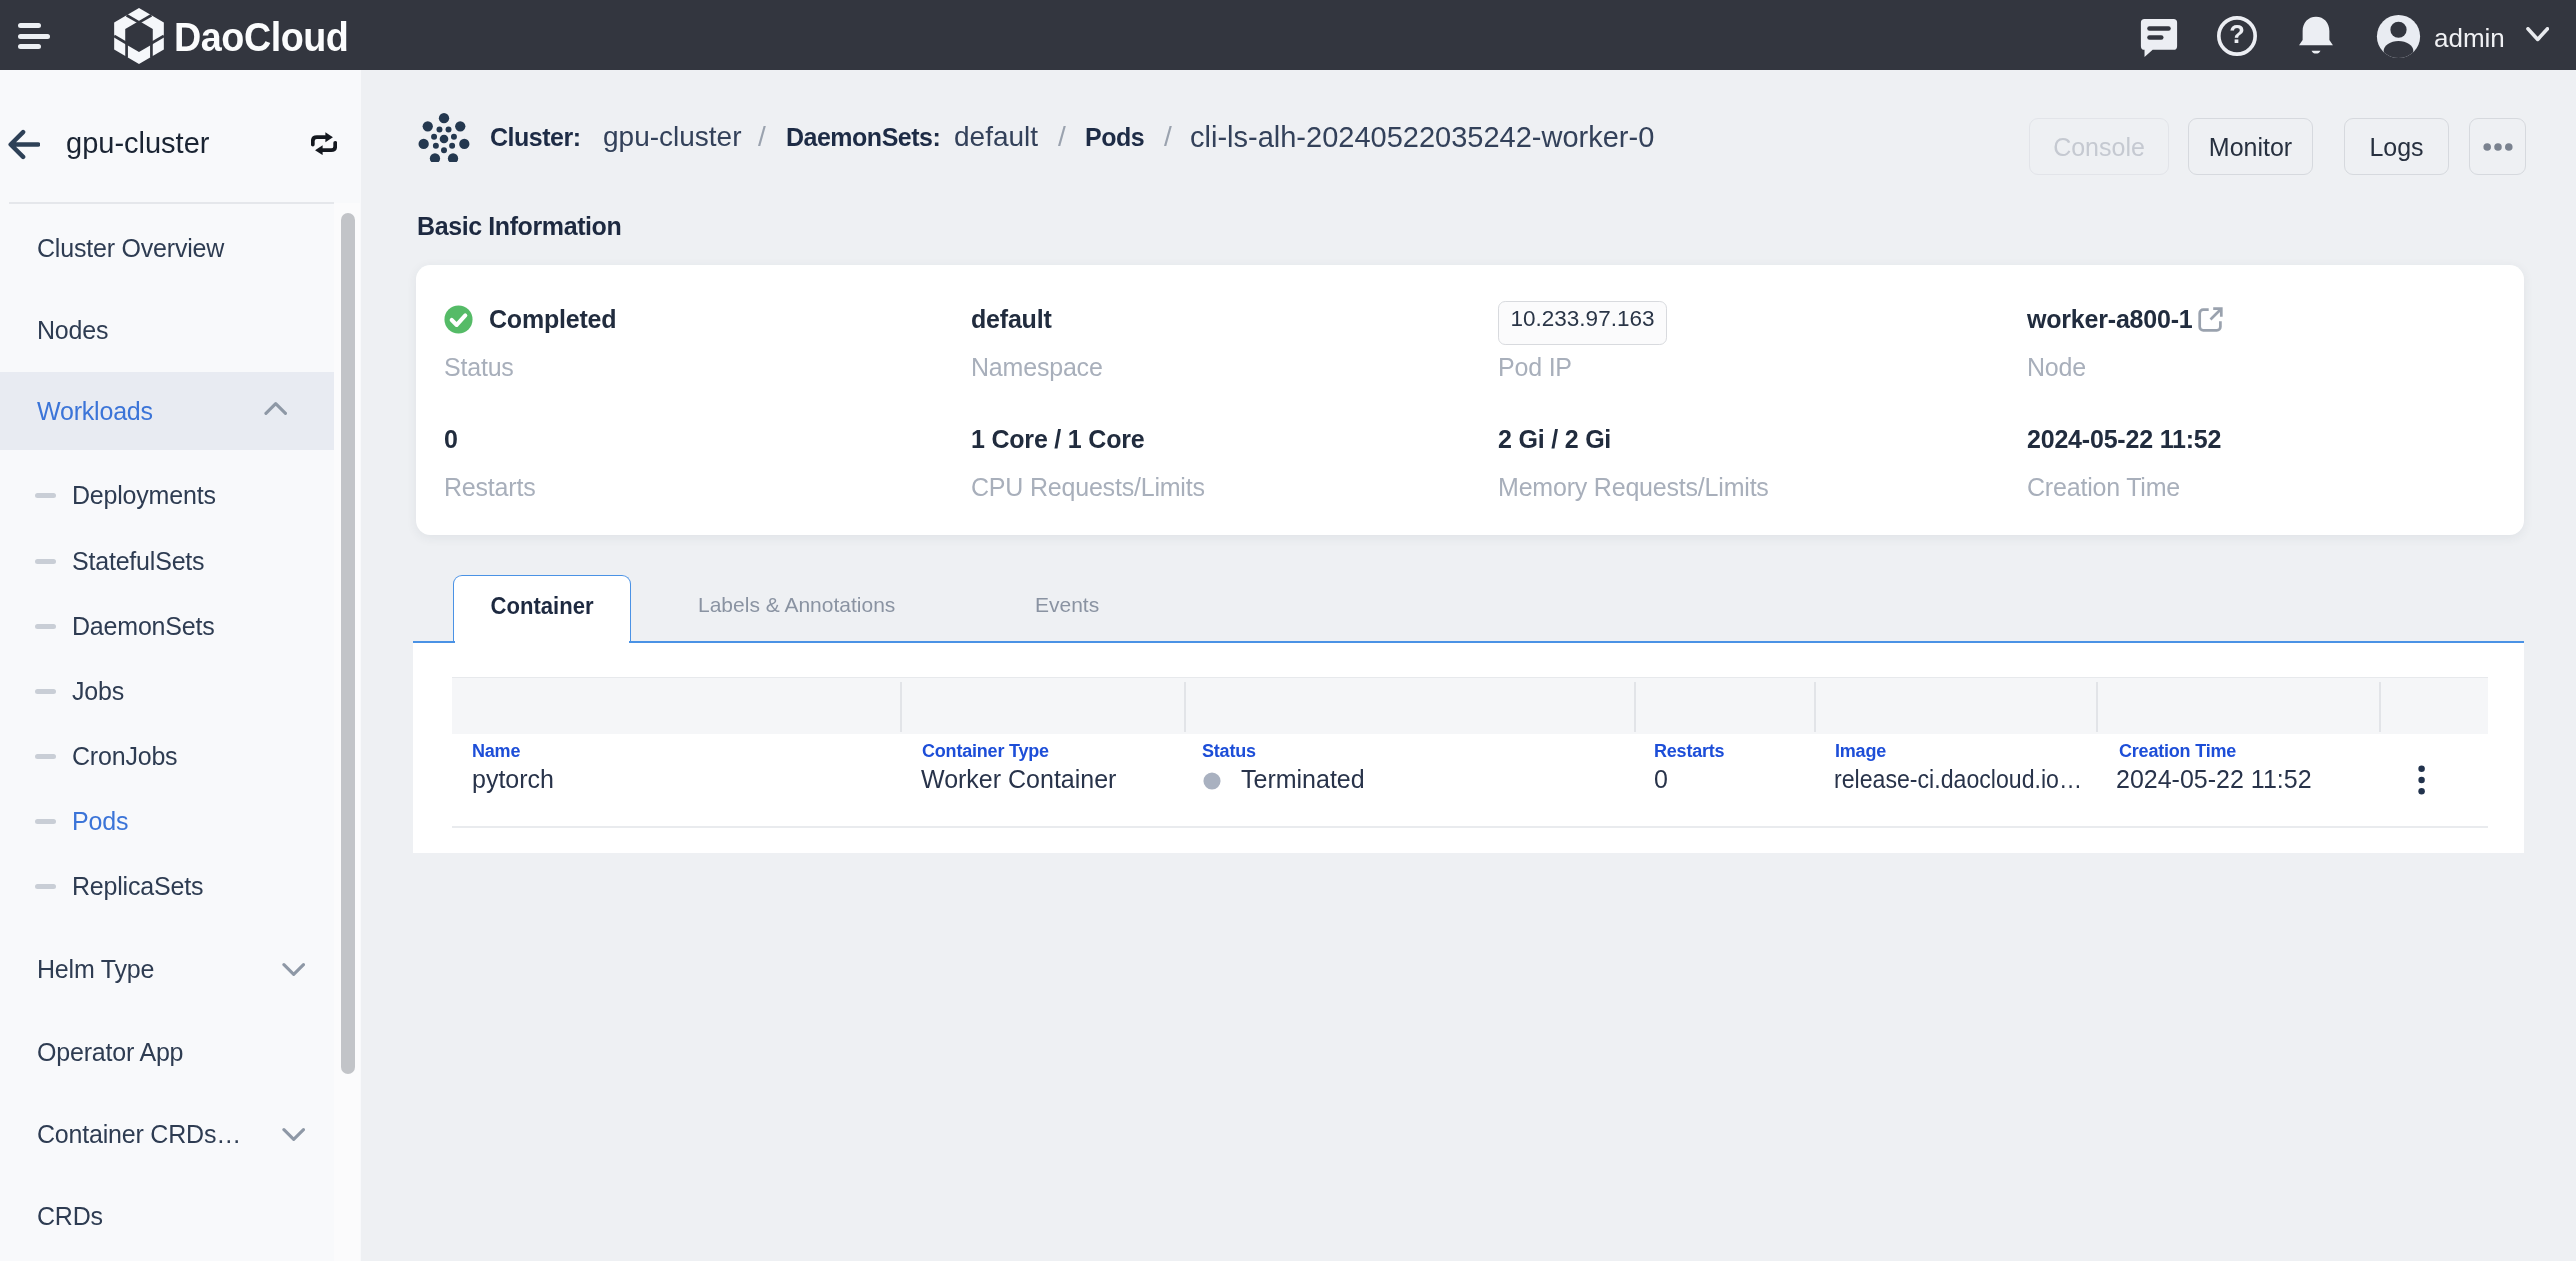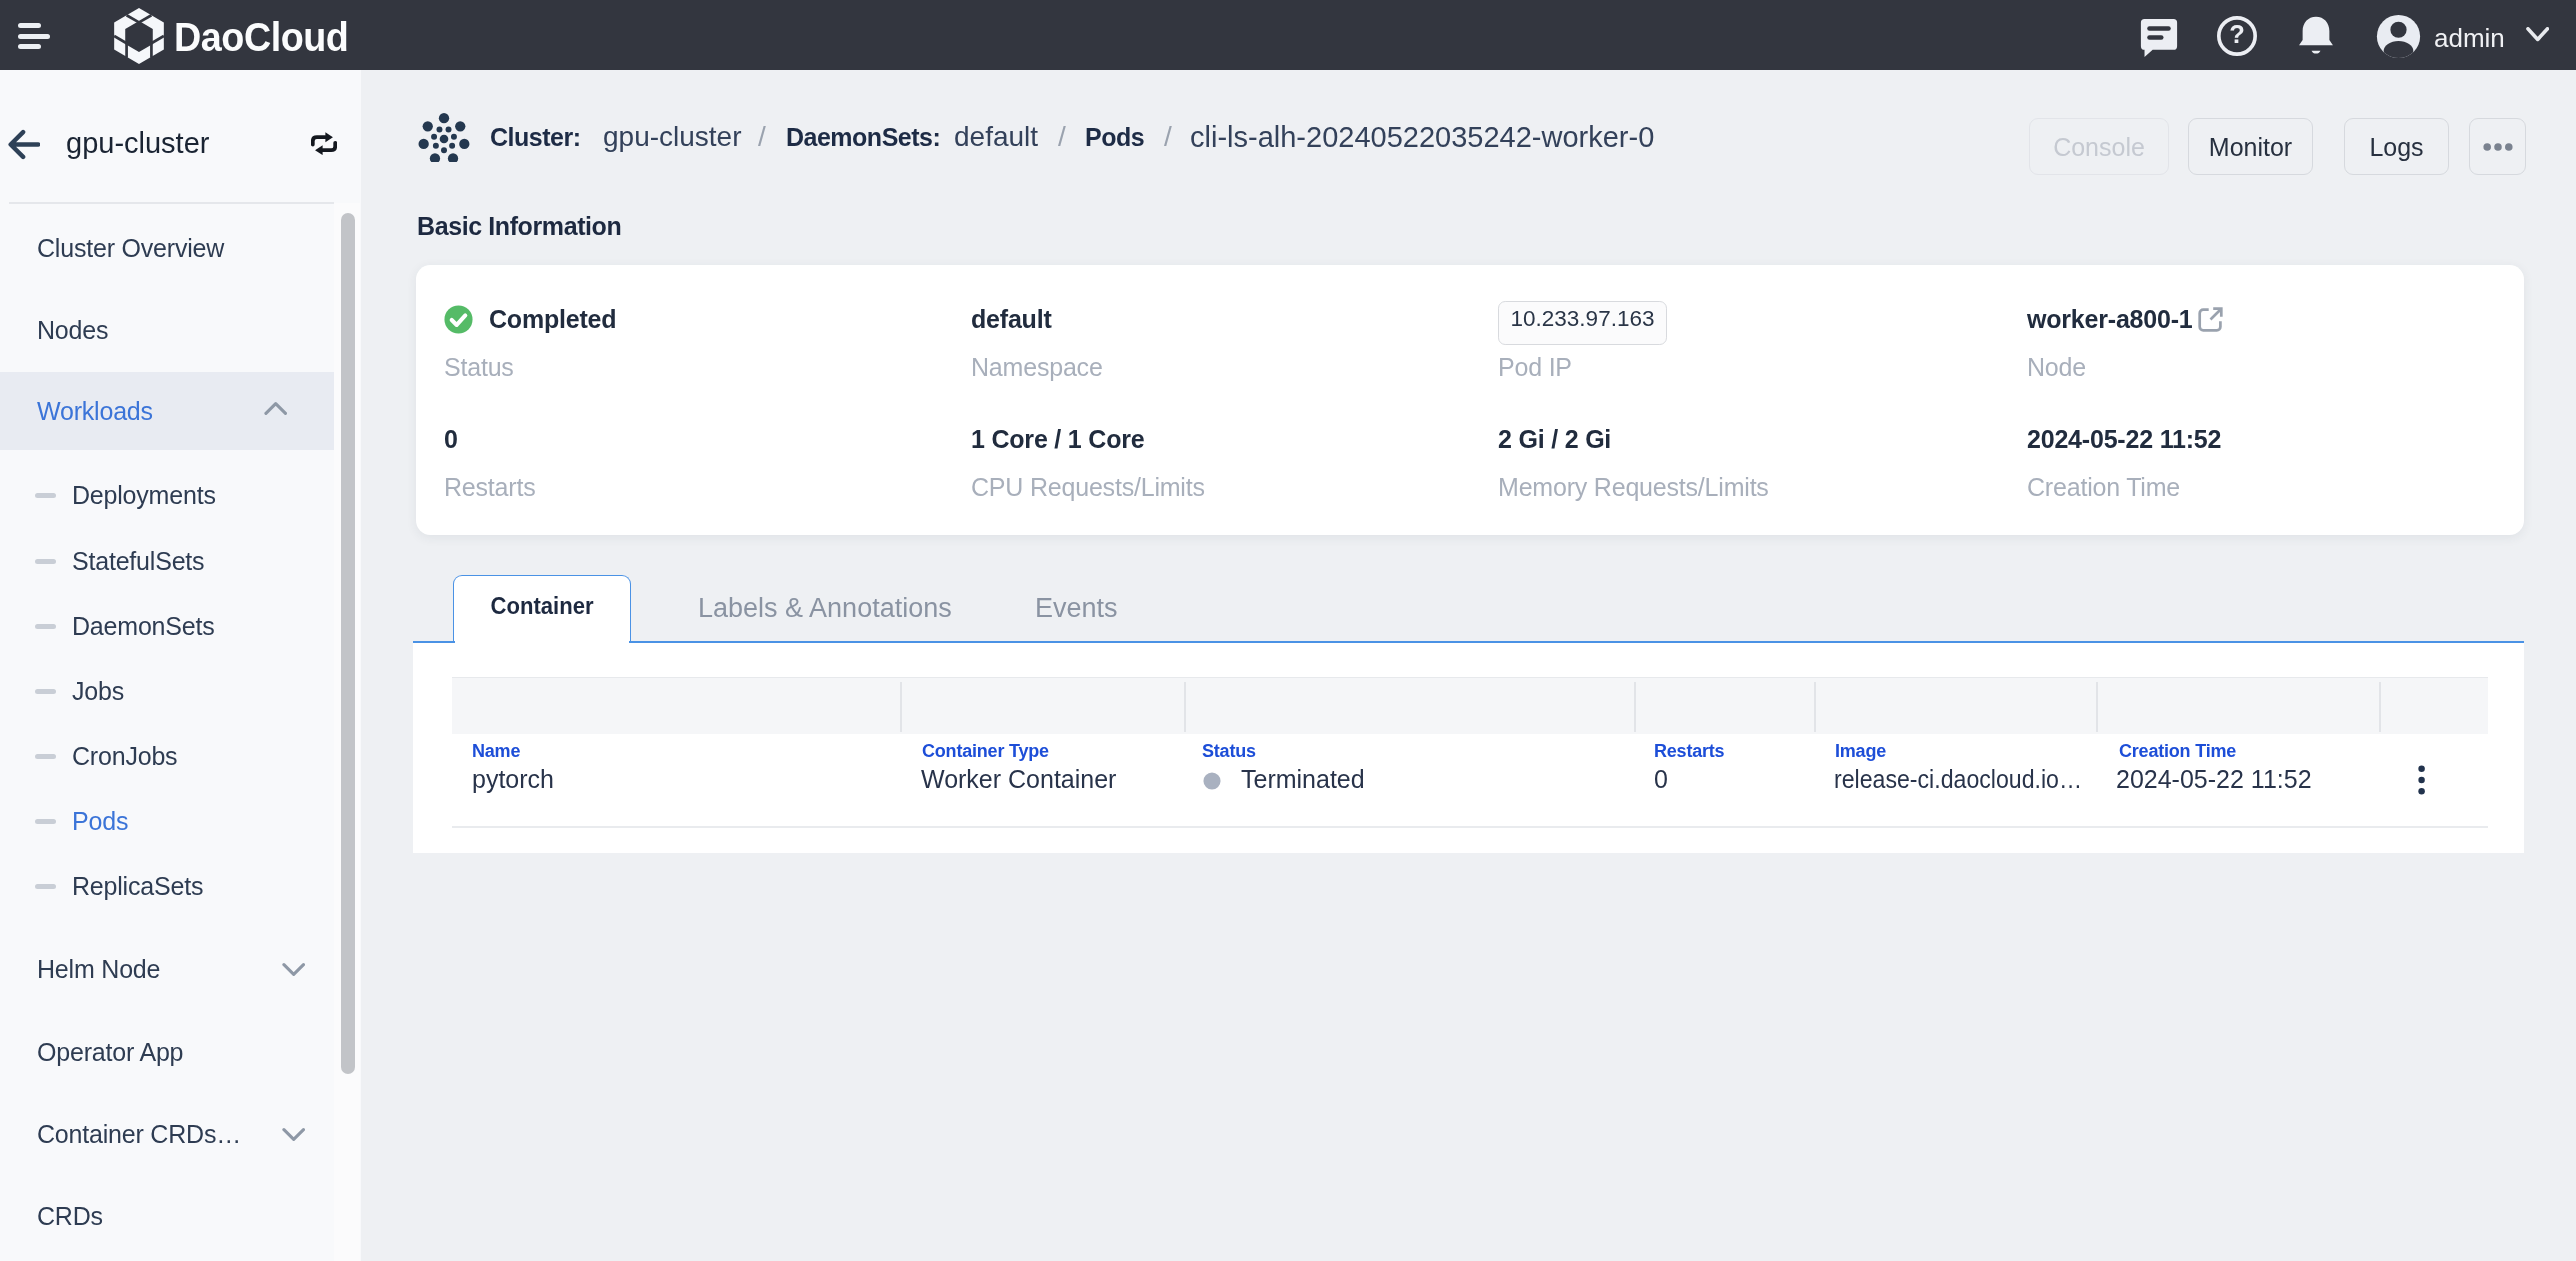--- a/index.html
+++ b/index.html
@@ -36,21 +36,21 @@
 #heading { position:absolute; left:56px; top:142px; font-size:25px; font-weight:bold; letter-spacing:-0.4px; color:#1d2940; }
 #card { position:absolute; left:55px; top:195px; width:2108px; height:270px; background:#fff; border-radius:14.4px; box-shadow:0 2.7px 10.8px rgba(40,50,70,.07); }
 .val { position:absolute; font-size:25px; font-weight:bold; letter-spacing:-0.2px; color:#212c3e; white-space:nowrap; }
 .lab { position:absolute; font-size:25px; letter-spacing:-0.2px; color:#a8afbb; white-space:nowrap; }
 #tag { position:absolute; left:1082px; top:36px; width:169px; height:44px; border:1.8px solid #d8dade; background:#fbfbfc; border-radius:7.2px; font-size:22.5px; font-weight:normal; color:#2a3547; text-align:center; line-height:33px; }
 
 
 #tabline { position:absolute; left:52px; top:571px; width:2111px; height:1.8px; background:#4a92e5; }
 #tab-active { position:absolute; left:92px; top:505px; width:178px; height:68px; background:#fff; border:1.8px solid #4a92e5; border-bottom:none; border-radius:9px 9px 0 0; }
 #tab-active div { width:100%; text-align:center; margin-top:16px; font-size:24px; font-weight:bold; color:#1d2940; transform:scaleX(0.92); }
-.tab-g { position:absolute; top:523px; font-size:27px; color:#8a93a2; }
+.tab-g { position:absolute; top:523px; font-size:21px; color:#8a93a2; }
 
 
 #panel { position:absolute; left:52px; top:572px; width:2111px; height:211px; background:#fff; }
 #thead { position:absolute; left:39px; top:35px; width:2036px; height:57px; background:#f5f6f8; border-top:1.8px solid #e7e9ec; }
 .sep { position:absolute; top:3.6px; width:1.8px; height:50px; background:#e2e4e8; }
 .th { position:absolute; top:50%; transform:translateY(-50%); font-size:18px; font-weight:bold; letter-spacing:-0.2px; color:#1d4ed8; white-space:nowrap;margin-top:45px; }
 .td { position:absolute; top:123px; font-size:25px; color:#28334a; white-space:nowrap; }
 #rowline { position:absolute; left:39px; top:184px; width:2036px; height:1.8px; background:#e9ebee; }
 </style>
 </head>
@@ -167,21 +167,21 @@
     </div>
   <div class="mi sub" style="top:724px;height:54px;">
       <div class="dash"></div>
       <span class="blue">Pods</span>
     </div>
   <div class="mi sub" style="top:789px;height:54px;">
       <div class="dash"></div>
       <span>ReplicaSets</span>
     </div>
   <div class="mi" style="top:872px;height:54px;">
-      <span>Helm Node</span>
+      <span>Helm Type</span>
     <svg class="abs" style="left:282px;top:20px" width="23.4" height="16" viewBox="0 0 26 18">
         <path d="M2 3 L13 14 L24 3" fill="none" stroke="#8e98a6" stroke-width="3.5" stroke-linecap="round" stroke-linejoin="round"></path>
       </svg>
   </div>
   <div class="mi" style="top:955px;height:54px;">
       <span>Operator App</span>
     </div>
   <div class="mi" style="top:1037px;height:54px;">
       <span>Container CRDs…</span>
     <svg class="abs" style="left:282px;top:20px" width="23.4" height="16" viewBox="0 0 26 18">

